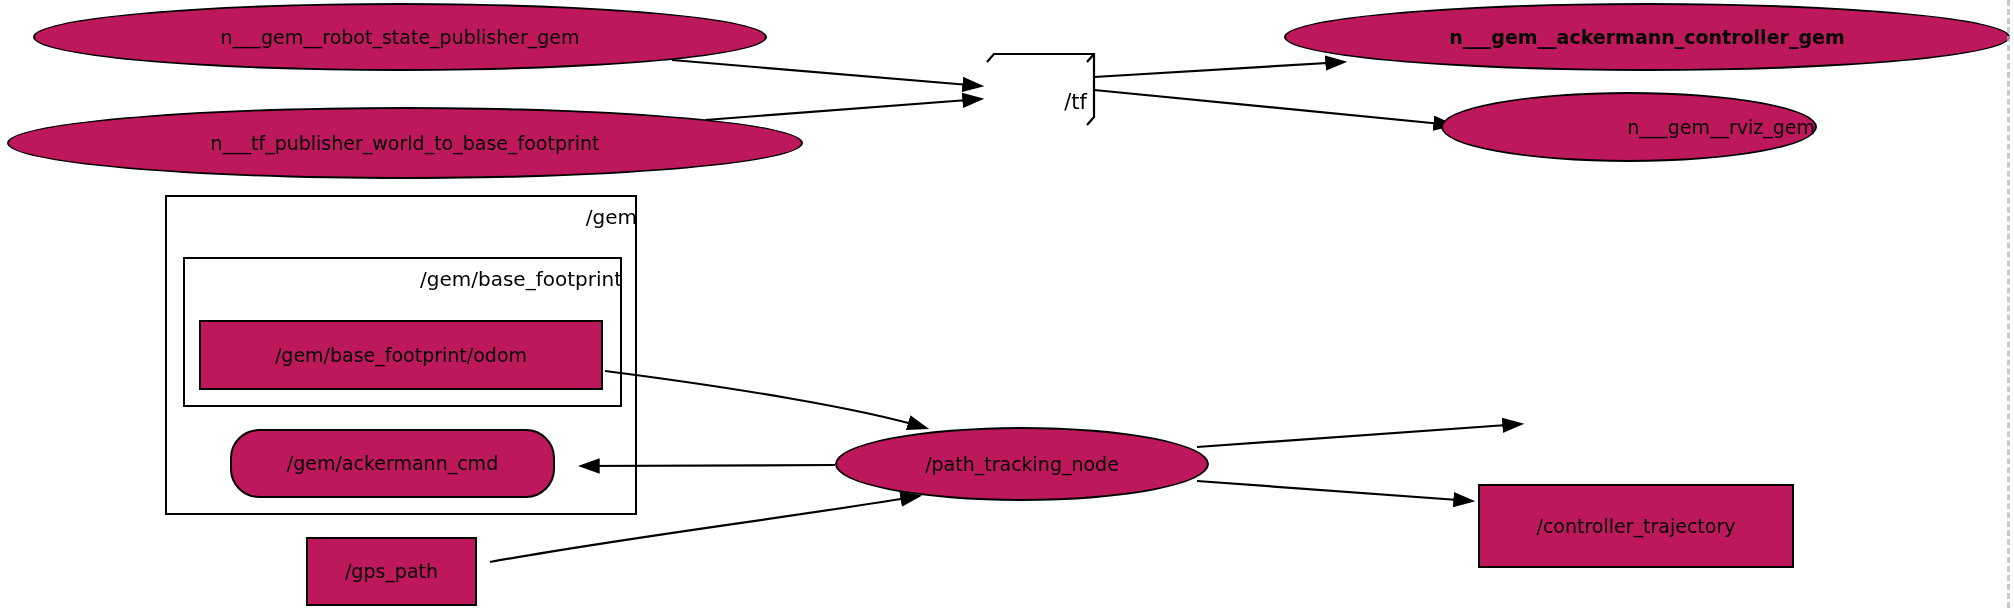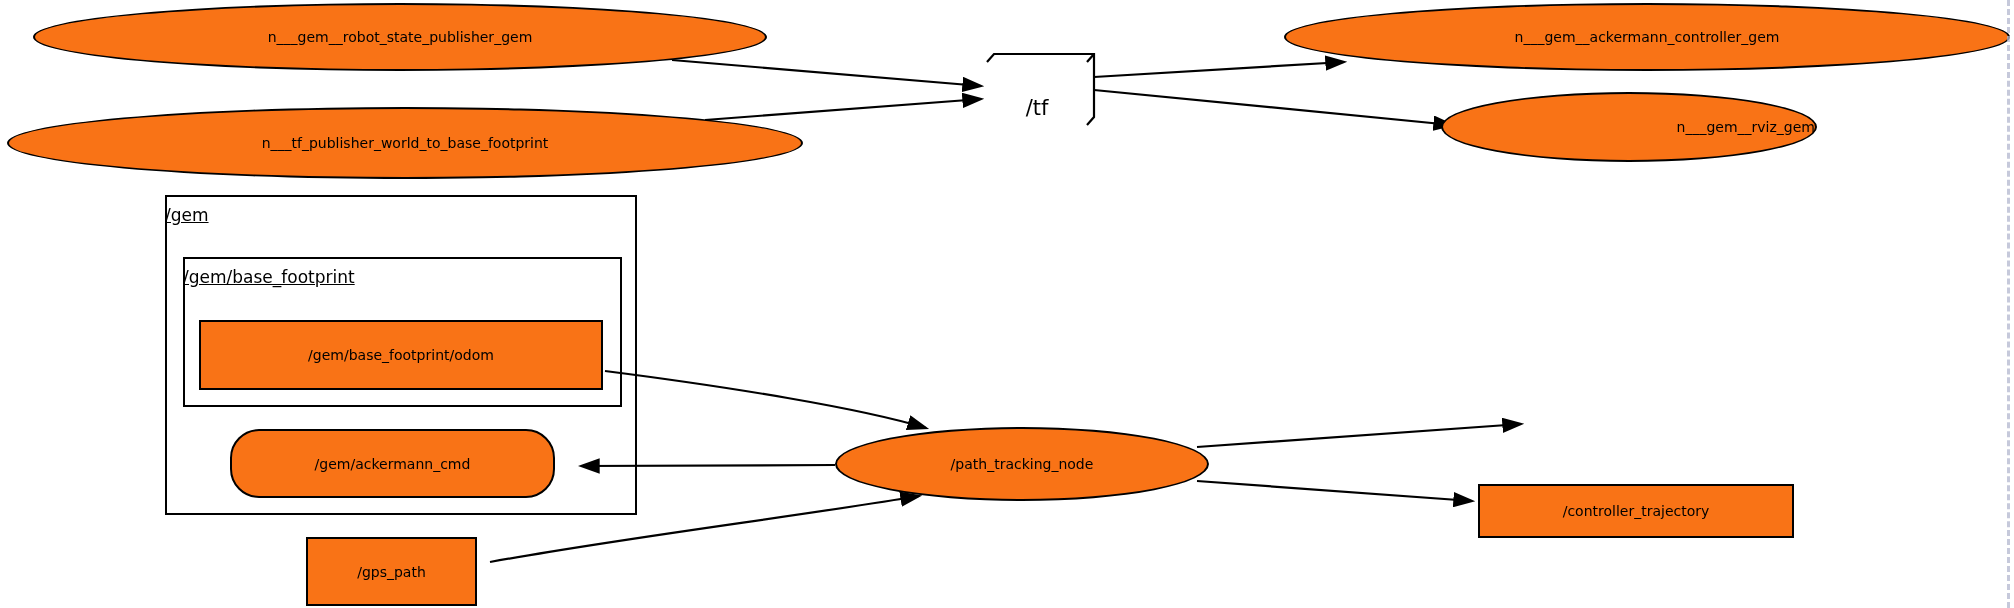--- a/index.html
+++ b/index.html
@@ -5,33 +5,33 @@
   html,body{margin:0;padding:0;background:#ffffff;}
   #canvas{
     position:relative;width:2014px;height:608px;background:#ffffff;
     overflow:hidden;font-family:"DejaVu Sans",sans-serif;color:#000;
   }
   #edges{position:absolute;left:0;top:0;width:2014px;height:608px;}
   #edges path, #edges polyline{fill:none;stroke:#000;stroke-width:2.2px;}
   #edges .arrowfill{fill:#000;stroke:none;}
   .node{
     position:absolute;display:flex;align-items:center;justify-content:center;
-    background:#f97316;border:2.5px solid #000;box-sizing:border-box;
-    font-size:14px;line-height:1;white-space:nowrap;
+    background:#be185d;border:2.5px solid #000;box-sizing:border-box;
+    font-size:19px;line-height:1;white-space:nowrap;
   }
   .ellipse{border-radius:50%;}
   .node-tf{
     position:absolute;display:flex;align-items:center;justify-content:center;
     background:transparent;border:none;font-size:21px;white-space:nowrap;
   }
   .cluster{
     position:absolute;border:2.5px solid #000;box-sizing:border-box;background:transparent;
   }
   .cluster-label{
-    position:absolute;text-align:left;font-size:17px;line-height:1;white-space:nowrap;text-decoration:underline;
+    position:absolute;text-align:right;font-size:20px;line-height:1;white-space:nowrap;
   }
   .dashed-edge{
     position:absolute;top:0;height:608px;width:0;
     border-left:3px dashed #b4b8d0;opacity:.75;
   }
 </style>
 </head>
 <body>
 
 <div id="canvas">
@@ -67,48 +67,48 @@
   <div class="cluster-label" style="left:183px;top:269px;width:439px;">/gem/base_footprint</div>
 
   <div class="node ellipse" style="left:33px;top:3px;width:734px;height:68px;">
     <span>n___gem__robot_state_publisher_gem</span>
   </div>
 
   <div class="node ellipse" style="left:7px;top:107px;width:796px;height:72px;">
     <span>n___tf_publisher_world_to_base_footprint</span>
   </div>
 
-  <div class="node ellipse" style="left:1284px;top:3px;width:726px;height:68px;">
+  <div class="node ellipse" style="left:1284px;top:3px;width:726px;height:68px;font-weight:bold;">
     <span>n___gem__ackermann_controller_gem</span>
   </div>
 
   <div class="node ellipse" style="left:1441px;top:92px;width:376px;height:70px;justify-content:flex-end;">
     <span>n___gem__rviz_gem</span>
   </div>
 
   <div class="node ellipse" style="left:835px;top:427px;width:374px;height:74px;">
     <span>/path_tracking_node</span>
   </div>
 
-  <div class="node-tf" style="left:987px;top:76px;width:100px;height:63px;">
+  <div class="node-tf" style="left:987px;top:70px;width:100px;height:63px;justify-content:flex-end;">
     <span>/tf</span>
   </div>
 
   <div class="node" style="left:199px;top:320px;width:404px;height:70px;">
     <span>/gem/base_footprint/odom</span>
   </div>
 
   <div class="node" style="left:230px;top:429px;width:325px;height:69px;border-radius:29px;">
     <span>/gem/ackermann_cmd</span>
   </div>
 
   <div class="node" style="left:306px;top:537px;width:171px;height:69px;">
     <span>/gps_path</span>
   </div>
 
 
-  <div class="node" style="left:1478px;top:484px;width:316px;height:54px;">
+  <div class="node" style="left:1478px;top:484px;width:316px;height:84px;">
     <span>/controller_trajectory</span>
   </div>
 
   <div class="dashed-edge" style="left:2007px;"></div>
 
 </div>
 
 </body></html>

